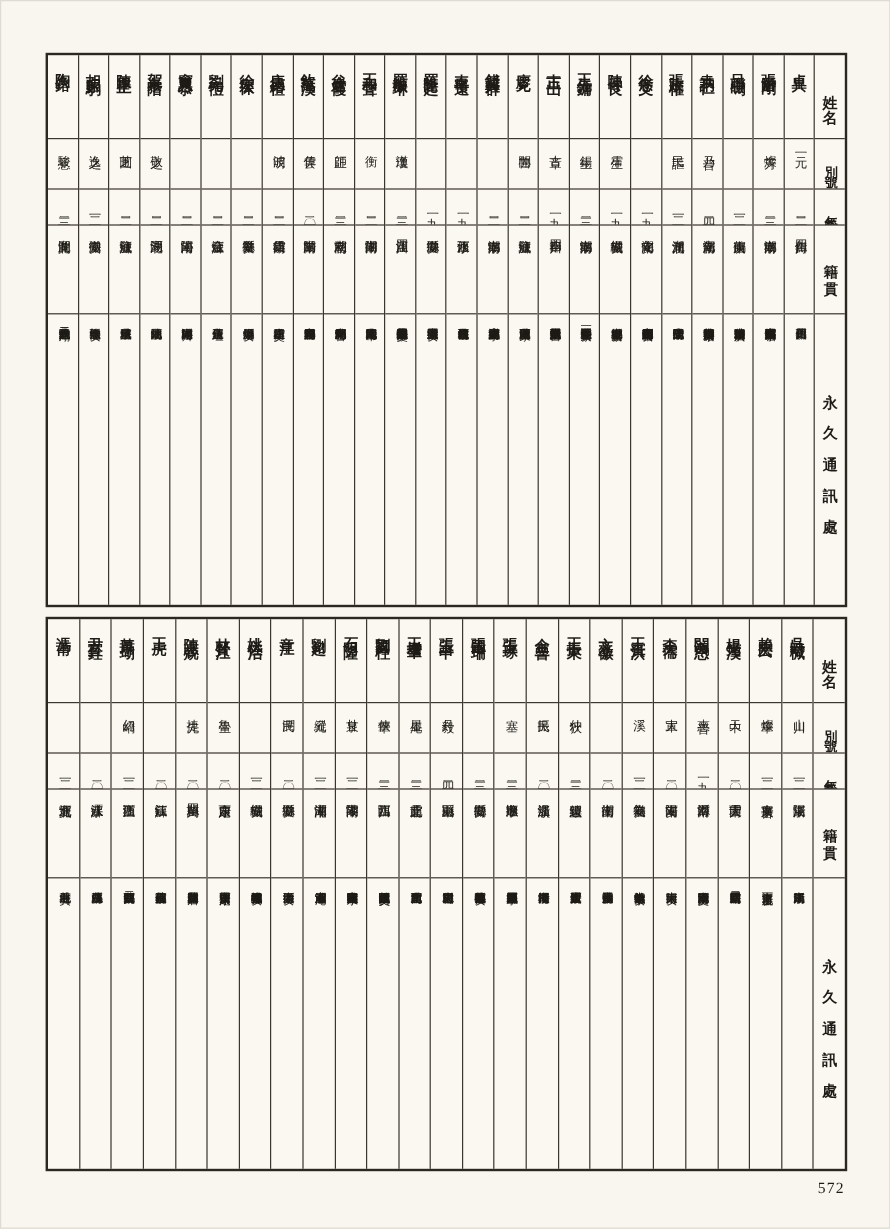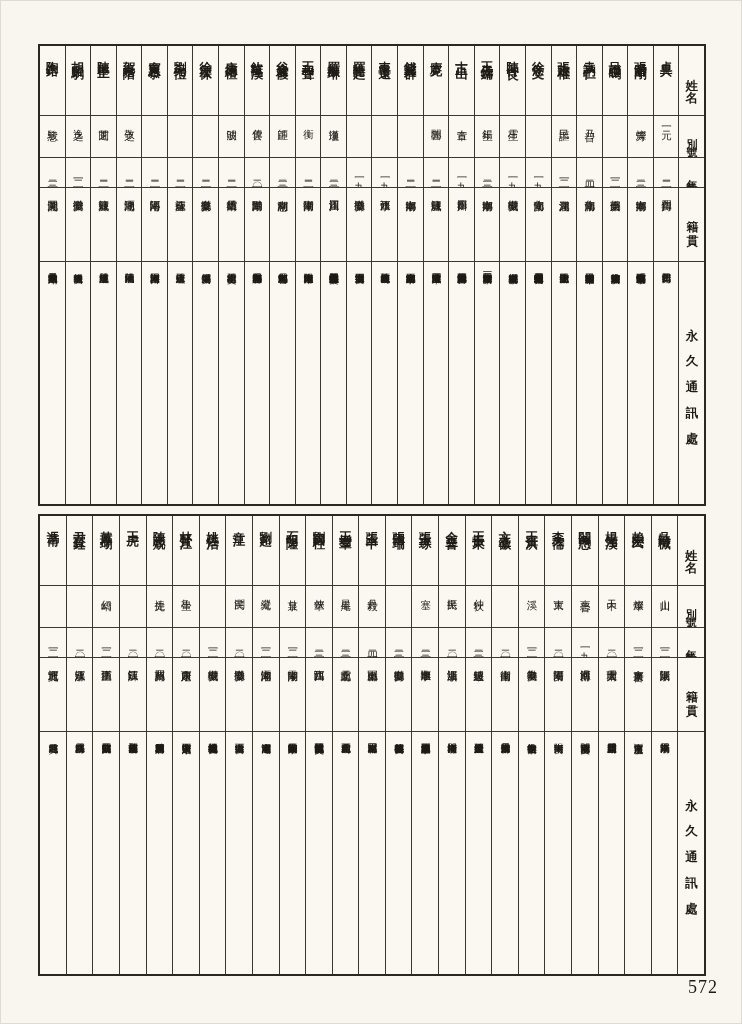--- a/index.html
+++ b/index.html
@@ -53,23 +53,23 @@
   .row-native  { height: 74px; font-size: 10.5px; padding-top: 4px; }
   .row-address { flex: 1 1 auto; font-size: 9.5px; padding-top: 4px; border-bottom: none; line-height: 1.15; }
   .header-col .cell { font-weight: 600; justify-content: center; padding-top: 0; }
   .header-col .row-name    { font-size: 12.5px; letter-spacing: 12px; }
   .header-col .row-alias   { font-size: 11px;  letter-spacing: 7px;  }
   .header-col .row-age     { font-size: 11px;  letter-spacing: 3px;  }
   .header-col .row-native  { font-size: 12px;  letter-spacing: 14px; }
   .header-col .row-address { font-size: 12.5px; letter-spacing: 26px; }
   .page-number {
     position: absolute;
-    right: 24px;
+    right: 38px;
     bottom: 26px;
-    font-size: 18px;
+    font-size: 13px;
     letter-spacing: 1px;
   }
 </style>
 </head>
 <body>
 
 <div class="page">
   <section class="table" id="table-top">
       <div class="col header-col">
         <div class="cell row-name">姓名</div>

